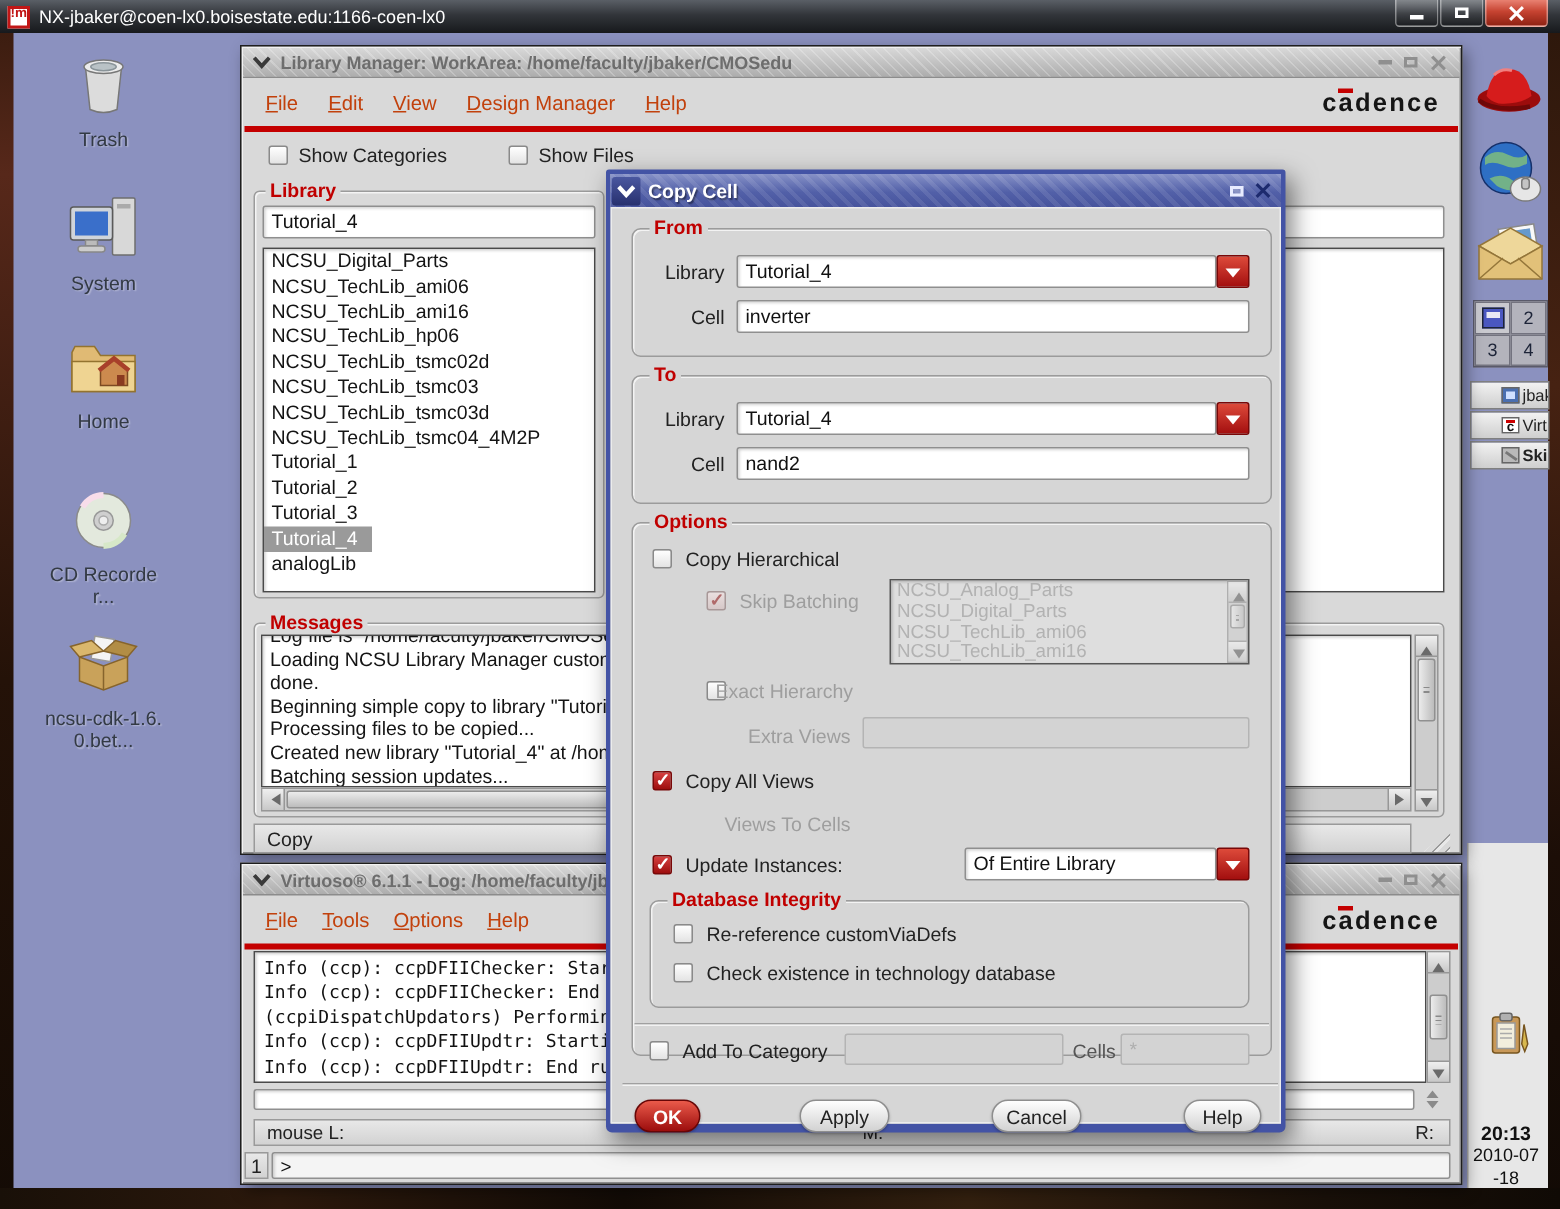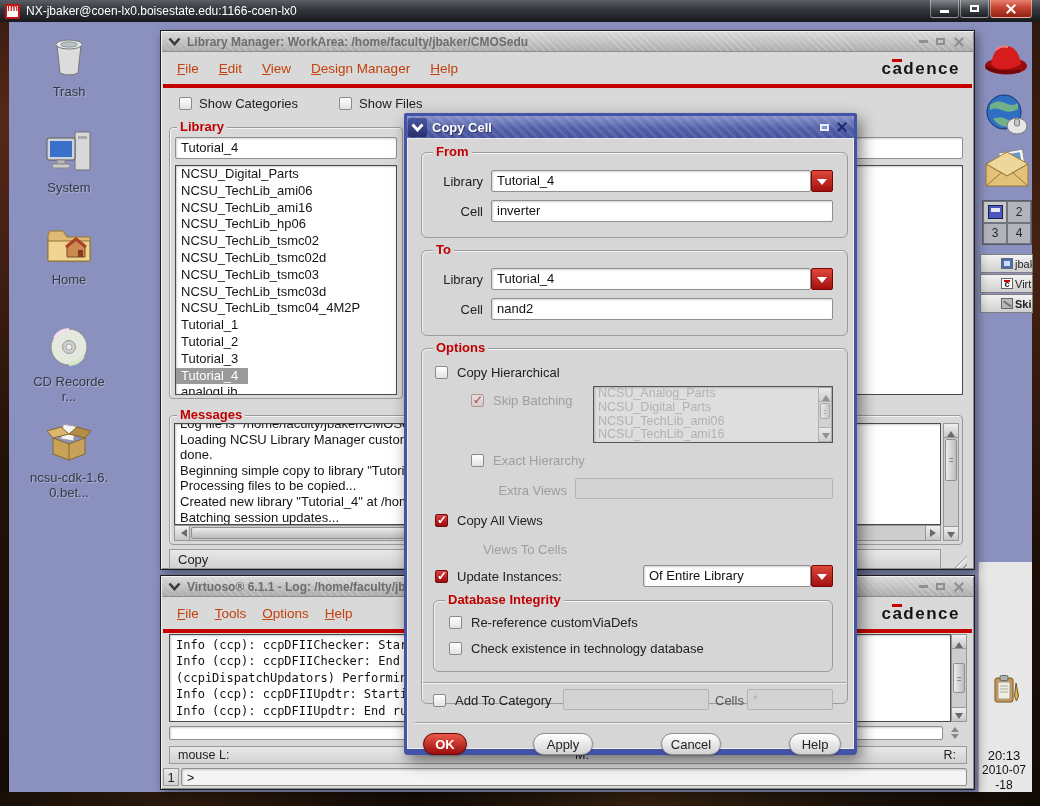--- a/index.html
+++ b/index.html
@@ -53,21 +53,21 @@
     overflow:hidden;white-space:nowrap;}
   .task-btn.bold{font-weight:bold;}
   .ti{flex:none;width:12px;height:11px;border:1px solid #666;background:#ddd;position:relative;font-size:9px;}
   .ti.screen{background:#4a6fb0;} .ti.screen::after{content:"";position:absolute;inset:2px;background:#cfe0ff;}
   .ti.cad{background:#fff;color:#111;font-weight:bold;text-align:center;line-height:10px;}
   .ti.cad::after{content:"c";} .ti.cad::before{content:"";position:absolute;left:2px;right:2px;top:1px;height:1.5px;background:#c00;}
   .ti.lib{background:#b9b9b9;} .ti.lib::after{content:"";position:absolute;left:1px;top:4px;width:9px;height:2px;background:#777;transform:rotate(35deg);}
   .panel-block{position:absolute;left:978px;top:562px;width:54px;height:230px;z-index:2;
     background:#e7e7e7;border-left:1px solid #a8a8a8;}
   .clock{position:absolute;left:974px;top:748px;width:60px;z-index:3;text-align:center;color:#111;}
-  .clock .t{font-size:13px;font-weight:normal;}
+  .clock .t{font-size:13px;font-weight:bold;}
   .clock .d{font-size:12px;line-height:15px;}
 
   
   .appwin{position:absolute;background:#d9d9d9;border:1px solid #1e1e1e;
     box-shadow:inset 1px 1px 0 #f2f2f2,inset -1px -1px 0 #8a8a8a,3px 4px 10px rgba(0,0,0,.4);}
   .titlebar{position:absolute;left:1px;top:1px;right:1px;height:20px;
     background:linear-gradient(#d8d8d8,#adadad);border-bottom:1px solid #8c8c8c;
     display:flex;align-items:center;font-size:12px;font-weight:bold;color:#6d6d6d;}
   .titlebar .stripes{position:absolute;inset:0;
     background:repeating-linear-gradient(45deg,rgba(255,255,255,.22) 0 1px,transparent 1px 5px);}
@@ -349,21 +349,20 @@
     <div class="cb-label" style="left:198px;top:65px;">Show Files</div>
 
     <div class="groupbox" style="left:8px;top:96px;width:234px;height:272px;"></div>
     <div class="group-label" style="left:16px;top:88px;">Library</div>
     <div class="field" style="left:14px;top:106px;width:222px;height:22px;">Tutorial_4</div>
     <div class="listbox" style="left:14px;top:134px;width:222px;height:230px;">
         <div class="lib-item">NCSU_Digital_Parts</div>
         <div class="lib-item">NCSU_TechLib_ami06</div>
         <div class="lib-item">NCSU_TechLib_ami16</div>
         <div class="lib-item">NCSU_TechLib_hp06</div>
-        <div class="lib-item">NCSU_TechLib_tsmc02</div>
         <div class="lib-item">NCSU_TechLib_tsmc02d</div>
         <div class="lib-item">NCSU_TechLib_tsmc03</div>
         <div class="lib-item">NCSU_TechLib_tsmc03d</div>
         <div class="lib-item">NCSU_TechLib_tsmc04_4M2P</div>
         <div class="lib-item">Tutorial_1</div>
         <div class="lib-item">Tutorial_2</div>
         <div class="lib-item">Tutorial_3</div>
         <div class="lib-item selected">Tutorial_4</div>
         <div class="lib-item">analogLib</div>
       </div>
@@ -503,21 +502,21 @@
           <div class="skip-item">NCSU_TechLib_ami06</div>
           <div class="skip-item">NCSU_TechLib_ami16</div>
         </div>
       <div class="sbv sb-dis" style="left:411px;top:249px;height:55px;width:14px;">
         <div class="sb-btn up"></div>
         <div class="sb-thumb" style="height:16px;"></div>
         <div class="sb-btn down"></div>
       </div>
 
       <div class="cb" style="left:64px;top:316px;"></div>
-      <div class="cb-label disabled" style="left:86px;top:315px;text-align:center;">Exact Hierarchy</div>
+      <div class="cb-label disabled" style="left:70px;top:315px;text-align:center;">Exact Hierarchy</div>
 
       <div class="rlabel disabled" style="left:60px;top:345px;width:100px;">Extra Views</div>
       <div class="field disabled" style="left:168px;top:340px;width:258px;height:21px;"></div>
 
       <div class="cb checked" style="left:28px;top:376px;"></div>
       <div class="cb-label" style="left:50px;top:375px;">Copy All Views</div>
 
       <div class="rlabel disabled" style="left:60px;top:404px;width:100px;">Views To Cells</div>
 
       <div class="cb checked" style="left:28px;top:432px;"></div>

